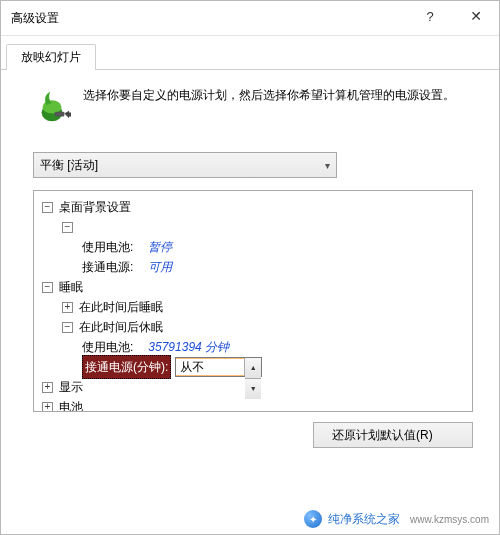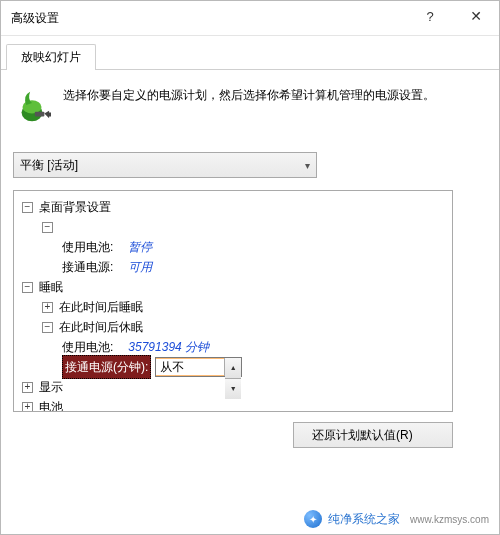--- a/index.html
+++ b/index.html
@@ -62,21 +62,21 @@
     border-top-right-radius: 2px;
     background: #fff;
     padding: 4px 14px;
     font-size: 12px;
     position: relative;
     top: 1px;
     background: #fff;
   }
   
   .panel {
-    padding: 16px 24px 0 12px;
+    padding: 16px 24px 0 32px;
   }
   .intro {
     display: flex;
     align-items: flex-start;
   }
   .intro-icon {
     width: 38px;
     height: 38px;
     flex: 0 0 38px;
     margin-right: 12px;

